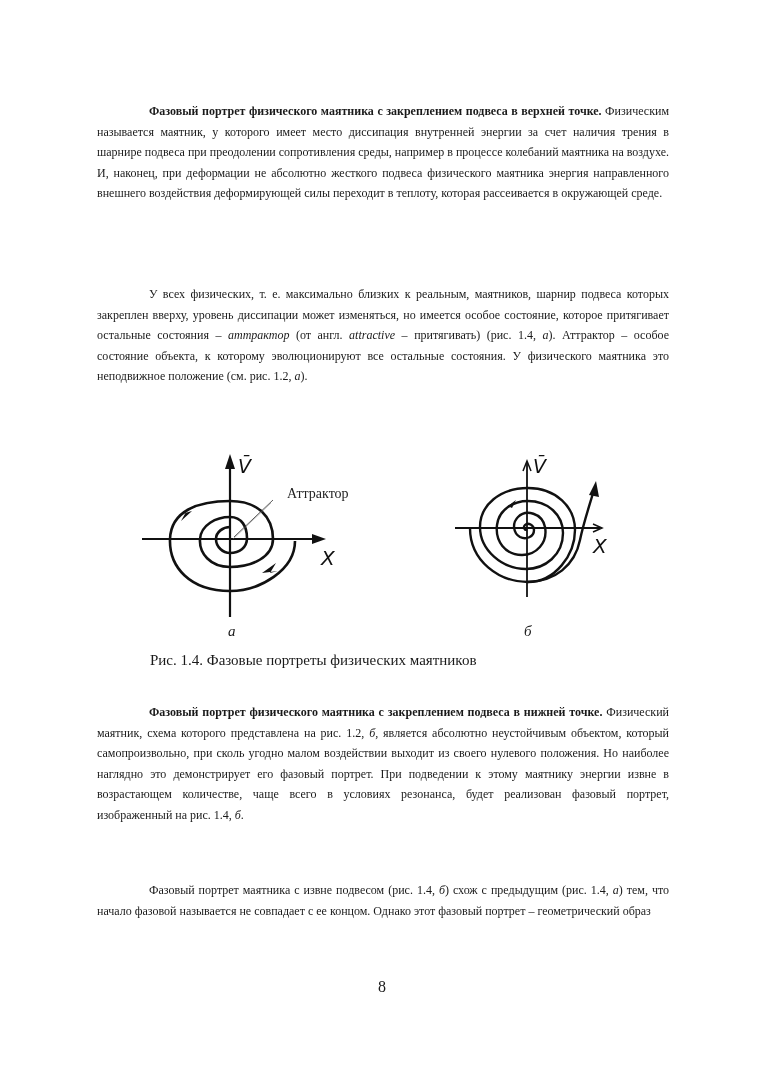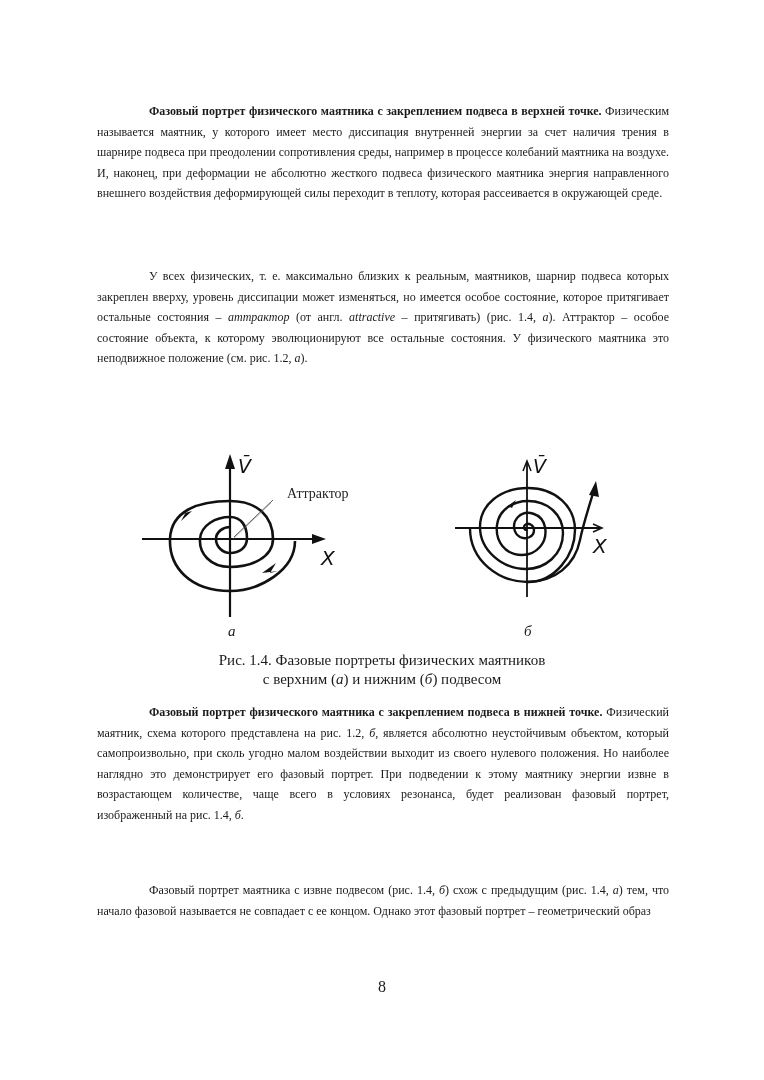--- a/index.html
+++ b/index.html
@@ -3,30 +3,30 @@
 <meta charset="utf-8">
 <style>
   html, body { margin:0; padding:0; background:#ffffff; }
   body { width:764px; height:1080px; position:relative; overflow:hidden;
          font-family:"Liberation Serif", "DejaVu Serif", serif; color:#1a1a1a; }
   .para { position:absolute; left:97px; width:572px; font-size:12px; line-height:20.5px;
           text-align:justify; text-indent:52px; margin:0; }
   .para b { font-weight:bold; }
   .para i { font-style:italic; }
   #p1 { top:101px; }
-  #p2 { top:266px; }
+  #p2 { top:284px; }
   #p3 { top:702px; }
   #p4 { top:880px; }
   .fig { position:absolute; }
   #figA { left:130px; top:445px; width:250px; height:200px; }
   #figB { left:430px; top:445px; width:200px; height:200px; }
   .sublabel { position:absolute; font-style:italic; font-size:15px; }
   #subA { left:228px; top:623px; }
   #subB { left:524px; top:623px; }
-  #caption { position:absolute; left:150px; width:464px; top:651px; text-align:center;
+  #caption { position:absolute; left:150px; width:464px; top:651px; 
              font-size:15px; line-height:19px;font-family:Liberation Serif, serif; }
   #pagenum { position:absolute; left:0; width:764px; top:978px; text-align:center; font-size:16px; }
   .lbl { font-family:"DejaVu Sans", "Liberation Sans", sans-serif; }
 </style>
 </head>
 <body>
 
 <div id="p1" class="para">
   <b>Фазовый портрет физического маятника с закреплением подвеса в верхней точке.</b><span> Физическим называется маятник, у которого имеет место диссипация внутренней энергии за счет наличия трения в шарнире подвеса при преодолении сопротивления среды, например в процессе колебаний маятника на воздухе. И, наконец, при деформации не абсолютно жесткого подвеса физического маятника энергия направленного внешнего воздействия деформирующей силы переходит в теплоту, которая рассеивается в окружающей среде.</span>
 </div>
@@ -94,21 +94,20 @@
   <polygon points="78,61 86,55 82,63" fill="#111"></polygon>
   <text x="163" y="108" font-size="20" font-style="italic" class="lbl" fill="#111">X</text>
   <text x="103" y="28" font-size="19" font-style="italic" class="lbl" fill="#111">V̄</text>
 </svg>
 
 <div id="subA" class="sublabel">а</div>
 <div id="subB" class="sublabel">б</div>
 
 <div id="caption">
   <div>Рис. 1.4. Фазовые портреты физических маятников</div>
-  <div><span>с верхним (</span><i>а</i><span>) и нижним (</span><i>б</i><span>) подвесом</span></div>
 </div>
 
 <div id="p3" class="para">
   <b>Фазовый портрет физического маятника с закреплением подвеса в нижней точке.</b><span> Физический маятник, схема которого представлена на рис. 1.2, </span><i>б</i><span>, является абсолютно неустойчивым объектом, который самопроизвольно, при сколь угодно малом воздействии выходит из своего нулевого положения. Но наиболее наглядно это демонстрирует его фазовый портрет. При подведении к этому маятнику энергии извне в возрастающем количестве, чаще всего в условиях резонанса, будет реализован фазовый портрет, изображенный на рис. 1.4, </span><i>б</i><span>.</span>
 </div>
 
 <div id="p4" class="para">
   <span>Фазовый портрет маятника с извне подвесом (рис. 1.4, </span><i>б</i><span>) схож с предыдущим (рис. 1.4, </span><i>а</i><span>) тем, что начало фазовой называется не совпадает с ее концом. Однако этот фазовый портрет – геометрический образ</span>
 </div>
 

